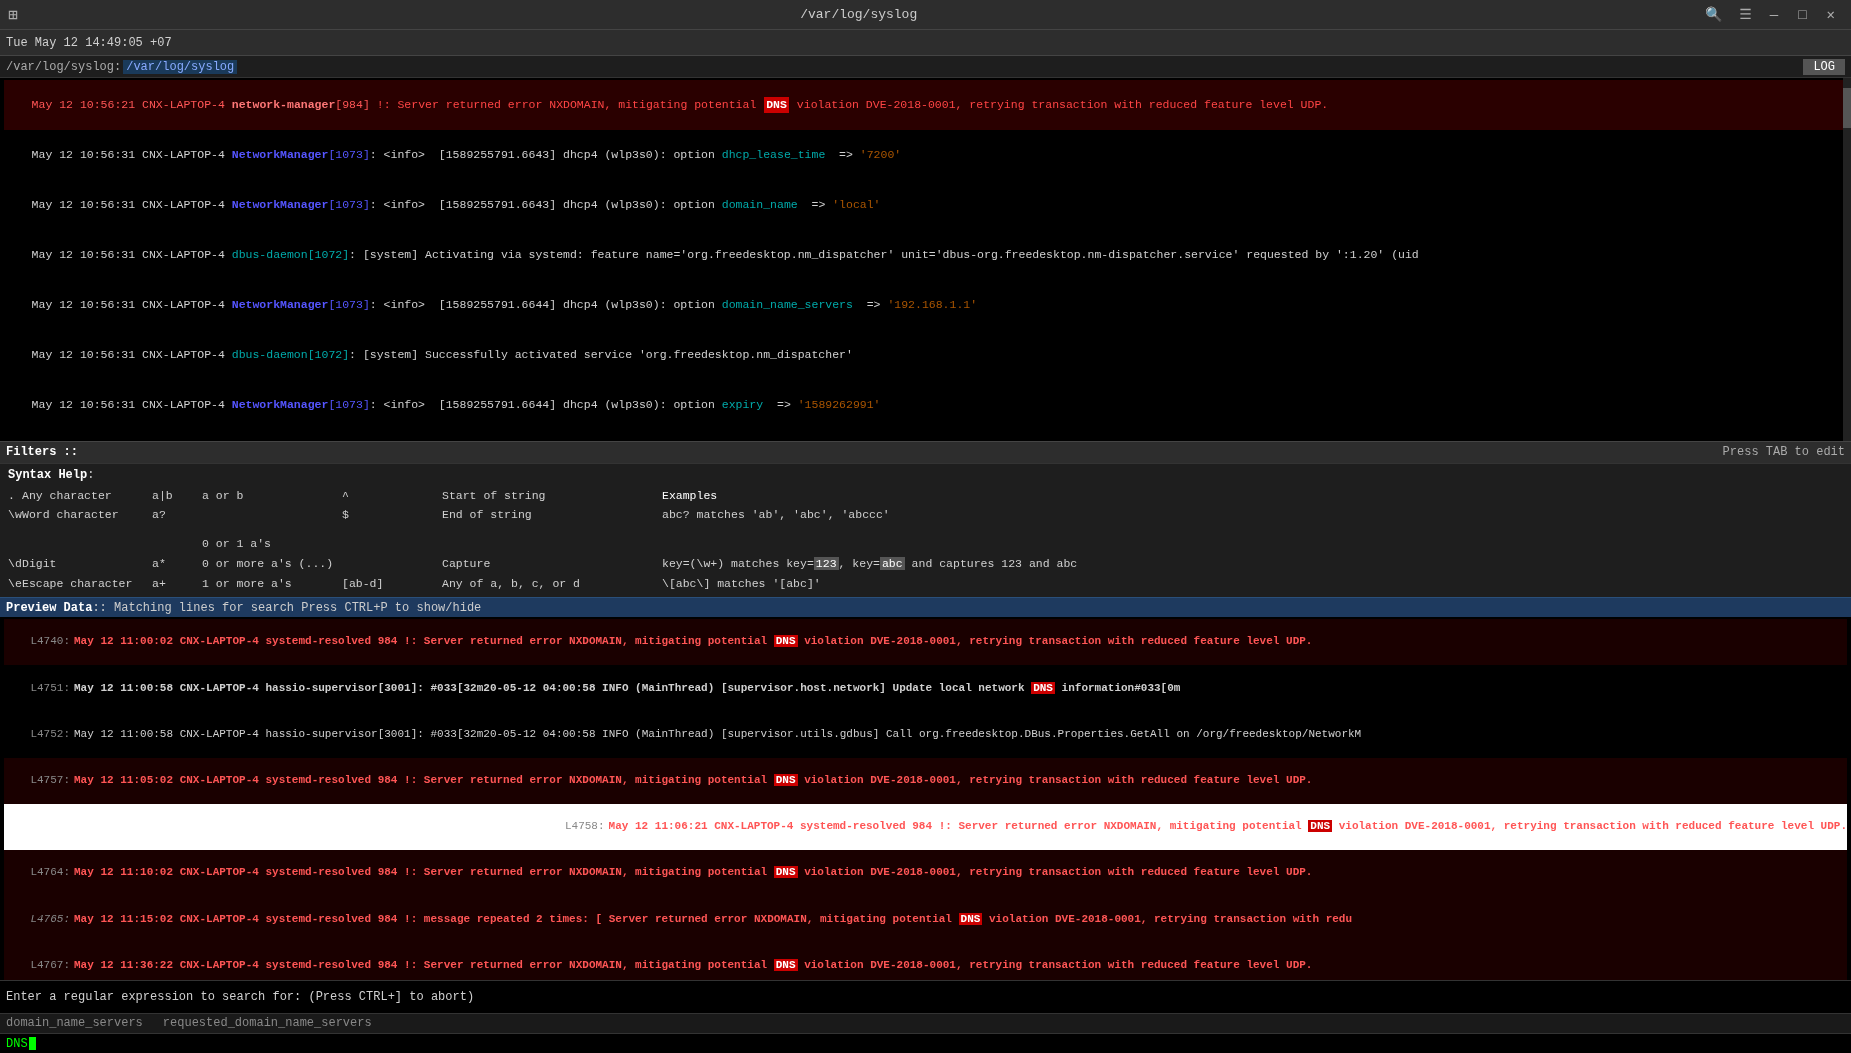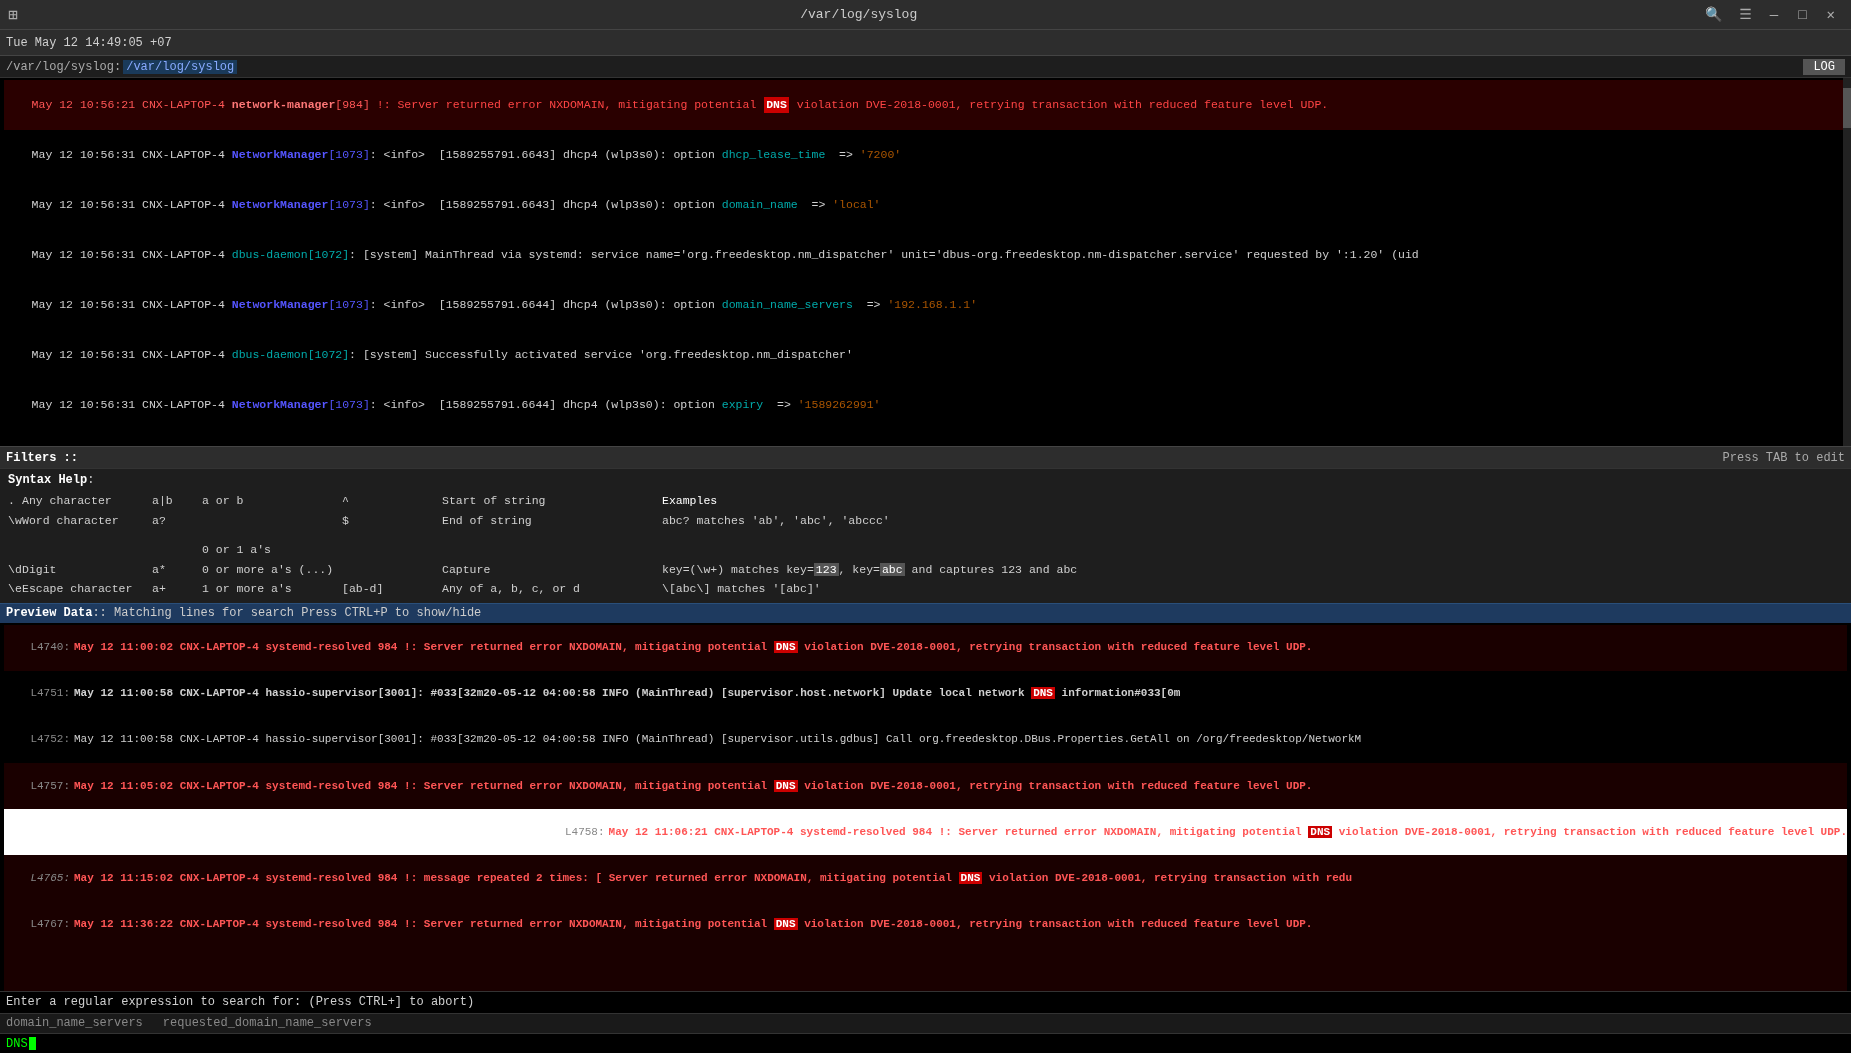--- a/index.html
+++ b/index.html
@@ -189,21 +189,21 @@
     <span style="color:#ff5555;">May 12 10:56:21</span> <span style="color:#ff5555;">CNX-LAPTOP-4</span> <span style="color:#ff7777;font-weight:bold;">network-manager</span><span style="color:#ff5555;">[984]</span> <span style="color:#ff4444;">!: Server returned error NXDOMAIN, mitigating potential </span><span class="dns-red">DNS</span><span style="color:#ff4444;"> violation DVE-2018-0001, retrying transaction with reduced feature level UDP.</span>
   </div>
 
   <div class="log-line">
     <span style="color:#d0d0d0;">May 12 10:56:31 CNX-LAPTOP-4 </span><span style="color:#5555ff;font-weight:bold;">NetworkManager</span><span style="color:#5555ff;">[1073]</span><span style="color:#d0d0d0;">: &lt;info&gt;  [1589255791.6643] dhcp4 (wlp3s0): option </span><span style="color:#00aaaa;">dhcp_lease_time</span><span style="color:#d0d0d0;">  =&gt; </span><span style="color:#aa5500;">'7200'</span>
   </div>
   <div class="log-line">
     <span style="color:#d0d0d0;">May 12 10:56:31 CNX-LAPTOP-4 </span><span style="color:#5555ff;font-weight:bold;">NetworkManager</span><span style="color:#5555ff;">[1073]</span><span style="color:#d0d0d0;">: &lt;info&gt;  [1589255791.6643] dhcp4 (wlp3s0): option </span><span style="color:#00aaaa;">domain_name</span><span style="color:#d0d0d0;">  =&gt; </span><span style="color:#aa5500;">'local'</span>
   </div>
   <div class="log-line">
-    <span style="color:#d0d0d0;">May 12 10:56:31 CNX-LAPTOP-4 </span><span style="color:#00aaaa;">dbus-daemon</span><span style="color:#00aaaa;">[1072]</span><span style="color:#d0d0d0;">: [system] MainThread via systemd: service name='org.freedesktop.nm_dispatcher' unit='dbus-org.freedesktop.nm-dispatcher.service' requested by ':1.20' (uid</span>
+    <span style="color:#d0d0d0;">May 12 10:56:31 CNX-LAPTOP-4 </span><span style="color:#00aaaa;">dbus-daemon</span><span style="color:#00aaaa;">[1072]</span><span style="color:#d0d0d0;">: [system] Activating via systemd: feature name='org.freedesktop.nm_dispatcher' unit='dbus-org.freedesktop.nm-dispatcher.service' requested by ':1.20' (uid</span>
   </div>
   <div class="log-line">
     <span style="color:#d0d0d0;">May 12 10:56:31 CNX-LAPTOP-4 </span><span style="color:#5555ff;font-weight:bold;">NetworkManager</span><span style="color:#5555ff;">[1073]</span><span style="color:#d0d0d0;">: &lt;info&gt;  [1589255791.6644] dhcp4 (wlp3s0): option </span><span style="color:#00aaaa;">domain_name_servers</span><span style="color:#d0d0d0;">  =&gt; </span><span style="color:#aa5500;">'192.168.1.1'</span>
   </div>
   <div class="log-line">
     <span style="color:#d0d0d0;">May 12 10:56:31 CNX-LAPTOP-4 </span><span style="color:#00aaaa;">dbus-daemon</span><span style="color:#00aaaa;">[1072]</span><span style="color:#d0d0d0;">: [system] Successfully activated service 'org.freedesktop.nm_dispatcher'</span>
   </div>
   <div class="log-line">
     <span style="color:#d0d0d0;">May 12 10:56:31 CNX-LAPTOP-4 </span><span style="color:#5555ff;font-weight:bold;">NetworkManager</span><span style="color:#5555ff;">[1073]</span><span style="color:#d0d0d0;">: &lt;info&gt;  [1589255791.6644] dhcp4 (wlp3s0): option </span><span style="color:#00aaaa;">expiry</span><span style="color:#d0d0d0;">  =&gt; </span><span style="color:#aa5500;">'1589262991'</span>
   </div>
@@ -278,31 +278,34 @@
   <div class="log-line">
     <span class="lnum" style="color:#888;">L4752:</span><span style="color:#d0d0d0;">May 12 11:00:58 CNX-LAPTOP-4 hassio-supervisor[3001]: #033[32m20-05-12 04:00:58 INFO (MainThread) [supervisor.utils.gdbus] Call org.freedesktop.DBus.Properties.GetAll on /org/freedesktop/NetworkM</span>
   </div>
   <div class="log-line" style="background:#1a0000;color:#ff5555;">
     <span class="lnum" style="color:#888;">L4757:</span><span style="color:#ff5555;font-weight:bold;">May 12 11:05:02 CNX-LAPTOP-4 systemd-resolved 984 !: Server returned error NXDOMAIN, mitigating potential </span><span class="preview-dns">DNS</span><span style="color:#ff5555;font-weight:bold;"> violation DVE-2018-0001, retrying transaction with reduced feature level UDP.</span>
   </div>
   <div class="log-line" style="background:#ffffff;color:#ff5555;text-align:right;">
     <span class="lnum" style="color:#888;">L4758:</span><span style="color:#ff5555;font-weight:bold;">May 12 11:06:21 CNX-LAPTOP-4 systemd-resolved 984 !: Server returned error NXDOMAIN, mitigating potential </span><span class="preview-dns">DNS</span><span style="color:#ff5555;font-weight:bold;"> violation DVE-2018-0001, retrying transaction with reduced feature level UDP.</span>
   </div>
   <div class="log-line" style="background:#1a0000;color:#ff5555;">
+    <span class="lnum" style="color:#888;">L4764:</span><span style="color:#ff5555;font-weight:bold;">May 12 11:10:02 CNX-LAPTOP-4 systemd-resolved 984 !: Server returned error NXDOMAIN, mitigating potential </span><span class="preview-dns">DNS</span><span style="color:#ff5555;font-weight:bold;"> violation DVE-2018-0001, retrying transaction with reduced feature level UDP.</span>
+  </div>
+  <div class="log-line" style="background:#1a0000;color:#ff5555;">
     <span class="lnum" style="color:#888;font-style:italic;">L4765:</span><span style="color:#ff5555;font-weight:bold;">May 12 11:15:02 CNX-LAPTOP-4 systemd-resolved 984 !: message repeated 2 times: [ Server returned error NXDOMAIN, mitigating potential </span><span class="preview-dns">DNS</span><span style="color:#ff5555;font-weight:bold;"> violation DVE-2018-0001, retrying transaction with redu</span>
   </div>
   <div class="log-line" style="background:#1a0000;color:#ff5555;">
     <span class="lnum" style="color:#888;">L4767:</span><span style="color:#ff5555;font-weight:bold;">May 12 11:36:22 CNX-LAPTOP-4 systemd-resolved 984 !: Server returned error NXDOMAIN, mitigating potential </span><span class="preview-dns">DNS</span><span style="color:#ff5555;font-weight:bold;"> violation DVE-2018-0001, retrying transaction with reduced feature level UDP.</span>
   </div>
   <div class="log-line" style="background:#1a0000;color:#ff5555;">
     
   </div>
 </div>
 
-<div id="search-bar" style="background:#000;color:#fff;padding:3px 6px;font-size:12px;border-top:1px solid #333;">
+<div id="search-bar" style="background:#000;color:#fff;padding:9px 6px;font-size:12px;border-top:1px solid #333;">
   <span style="color:#d0d0d0;">Enter a regular expression to search for: (Press CTRL+]</span><span style="color:#d0d0d0;"> to abort)</span>
 </div>
 
 <div id="autocomplete-bar" style="background:#1a1a1a;color:#888;padding:2px 6px;font-size:12px;border-top:1px solid #333;display:flex;gap:20px;">
   <span style="cursor:pointer;">domain_name_servers</span>
   <span style="cursor:pointer;">requested_domain_name_servers</span>
 </div>
 
 <div id="input-bar" style="background:#000;color:#00ff00;padding:2px 6px;font-size:12px;border-top:1px solid #333;display:flex;align-items:center;min-height:20px;">
   <span style="color:#00ff00;">DNS</span>

